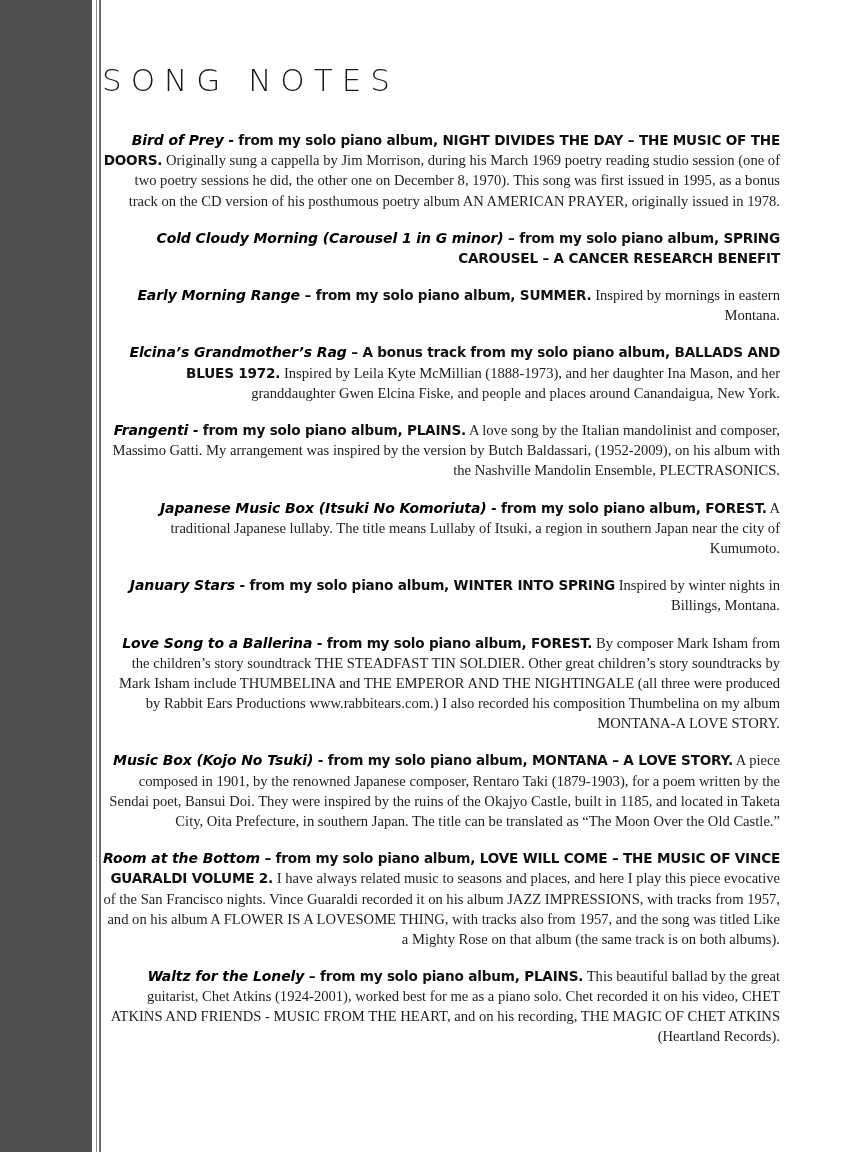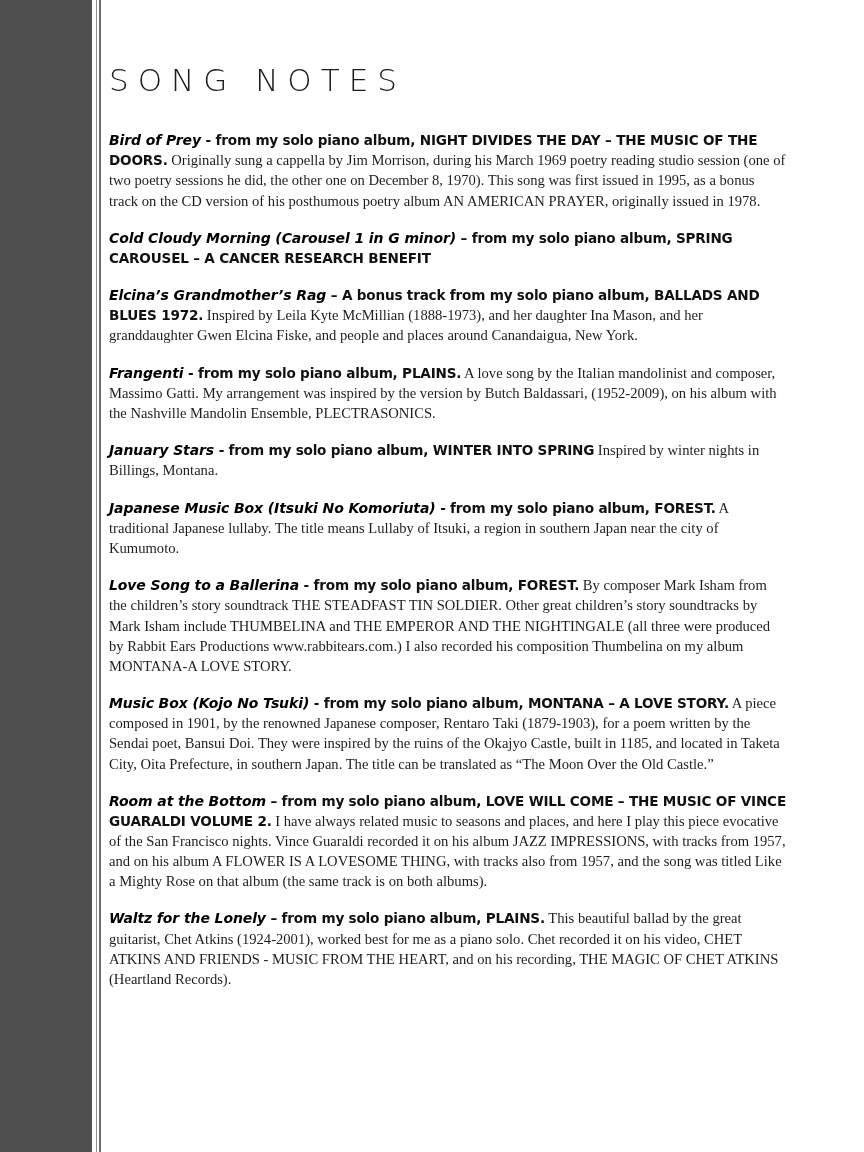--- a/index.html
+++ b/index.html
@@ -39,21 +39,21 @@
     left: 99px;
     top: 0;
     width: 2px;
     height: 1152px;
     background: #6e6e6e;
   }
 
   
   .content {
     position: absolute;
-    left: 109px;
+    left: 102px;
     top: 0;
     width: 678px;
   }
 
   .page-title {
     font-family: "DejaVu Sans", sans-serif;
     font-weight: 300;
     font-size: 31px;
     letter-spacing: 9px;
     color: #1a1a1a;
@@ -64,21 +64,21 @@
 
   .notes-list {
     margin-top: 32px;
   }
 
   .note {
     margin-bottom: 17px;
     font-size: 14.5px;
     line-height: 1.38;
     color: #1d1d1d;
-    text-align: left;
+    text-align: right;
   }
 
   .song-title {
     font-family: "DejaVu Sans", sans-serif;
     font-weight: bold;
     font-style: italic;
     font-size: 14px;
     color: #000000;
     letter-spacing: -0.1px;
   }
@@ -108,22 +108,23 @@
   
 </div>
 <div class="rule-outer"></div>
 <div class="rule-inner"></div>
 
 <div class="content">
   <h1 class="page-title">SONG NOTES</h1>
   <div class="notes-list">
       <p class="note"><span class="song-title">Bird of Prey</span><span class="album-line"> - from my solo piano album, NIGHT DIVIDES THE DAY – THE MUSIC OF THE DOORS.</span><span class="body-text"> Originally sung a cappella by Jim Morrison, during his March 1969 poetry reading studio session (one of two poetry sessions he did, the other one on December 8, 1970). This song was first issued in 1995, as a bonus track on the CD version of his posthumous poetry album AN AMERICAN PRAYER, originally issued in 1978.</span></p>
       <p class="note"><span class="song-title">Cold Cloudy Morning (Carousel 1 in G minor)</span><span class="album-line"> – from my solo piano album, SPRING CAROUSEL – A CANCER RESEARCH BENEFIT</span></p>
+      <p class="note"><span class="song-title">Early Morning Range</span><span class="album-line"> – from my solo piano album, SUMMER.</span><span class="body-text"> Inspired by mornings in eastern Montana.</span></p>
       <p class="note"><span class="song-title">Elcina’s Grandmother’s Rag</span><span class="album-line"> – A bonus track from my solo piano album, BALLADS AND BLUES 1972.</span><span class="body-text"> Inspired by Leila Kyte McMillian (1888-1973), and her daughter Ina Mason, and her granddaughter Gwen Elcina Fiske, and people and places around Canandaigua, New York.</span></p>
       <p class="note"><span class="song-title">Frangenti</span><span class="album-line"> - from my solo piano album, PLAINS.</span><span class="body-text"> A love song by the Italian mandolinist and composer, Massimo Gatti.  My arrangement was inspired by the version by Butch Baldassari, (1952-2009), on his album with the Nashville Mandolin Ensemble, PLECTRASONICS.</span></p>
+      <p class="note"><span class="song-title">Japanese Music Box (Itsuki No Komoriuta)</span><span class="album-line"> - from my solo piano album, FOREST.</span><span class="body-text">  A traditional Japanese lullaby.  The title means Lullaby of Itsuki, a region in southern Japan near the city of Kumumoto.</span></p>
       <p class="note"><span class="song-title">January Stars</span><span class="album-line"> - from my solo piano album, WINTER INTO SPRING</span><span class="body-text"> Inspired by winter nights in Billings, Montana.</span></p>
-      <p class="note"><span class="song-title">Japanese Music Box (Itsuki No Komoriuta)</span><span class="album-line"> - from my solo piano album, FOREST.</span><span class="body-text">  A traditional Japanese lullaby.  The title means Lullaby of Itsuki, a region in southern Japan near the city of Kumumoto.</span></p>
       <p class="note"><span class="song-title">Love Song to a Ballerina</span><span class="album-line"> - from my solo piano album, FOREST.</span><span class="body-text"><span>  By composer Mark Isham from the children’s story soundtrack THE STEADFAST TIN SOLDIER. Other great children’s story soundtracks by Mark Isham include THUMBELINA and THE EMPEROR AND THE NIGHTINGALE (all three were produced by Rabbit Ears Productions www.rabbitears.com.) I also recorded his composition </span><span class="ital">Thumbelina</span><span> on my album MONTANA-A LOVE STORY.</span></span></p>
       <p class="note"><span class="song-title">Music Box (Kojo No Tsuki)</span><span class="album-line"> - from my solo piano album, MONTANA – A LOVE STORY.</span><span class="body-text"> A piece composed in 1901, by the renowned Japanese composer, Rentaro Taki (1879-1903), for a poem written by the Sendai poet, Bansui Doi. They were inspired by the ruins of the Okajyo Castle, built in 1185, and located in Taketa City, Oita Prefecture, in southern Japan. The title can be translated as “The Moon Over the Old Castle.”</span></p>
       <p class="note"><span class="song-title">Room at the Bottom</span><span class="album-line"> – from my solo piano album, LOVE WILL COME – THE MUSIC OF VINCE GUARALDI VOLUME 2.</span><span class="body-text"><span> I have always related music to seasons and places, and here I play this piece evocative of the San Francisco nights. Vince Guaraldi recorded it on his album JAZZ IMPRESSIONS, with tracks from 1957, and on his album A FLOWER IS A LOVESOME THING, with tracks also from 1957, and the song was titled </span><span class="ital">Like a Mighty Rose</span><span> on that album (the same track is on both albums).</span></span></p>
       <p class="note"><span class="song-title">Waltz for the Lonely</span><span class="album-line"> – from my solo piano album, PLAINS.</span><span class="body-text"> This beautiful ballad by the great guitarist, Chet Atkins (1924-2001), worked best for me as a piano solo.  Chet recorded it on his video, CHET ATKINS AND FRIENDS - MUSIC FROM THE HEART, and on his recording, THE MAGIC OF CHET ATKINS (Heartland Records).</span></p>
     </div>
 </div>
 
 </body></html>

